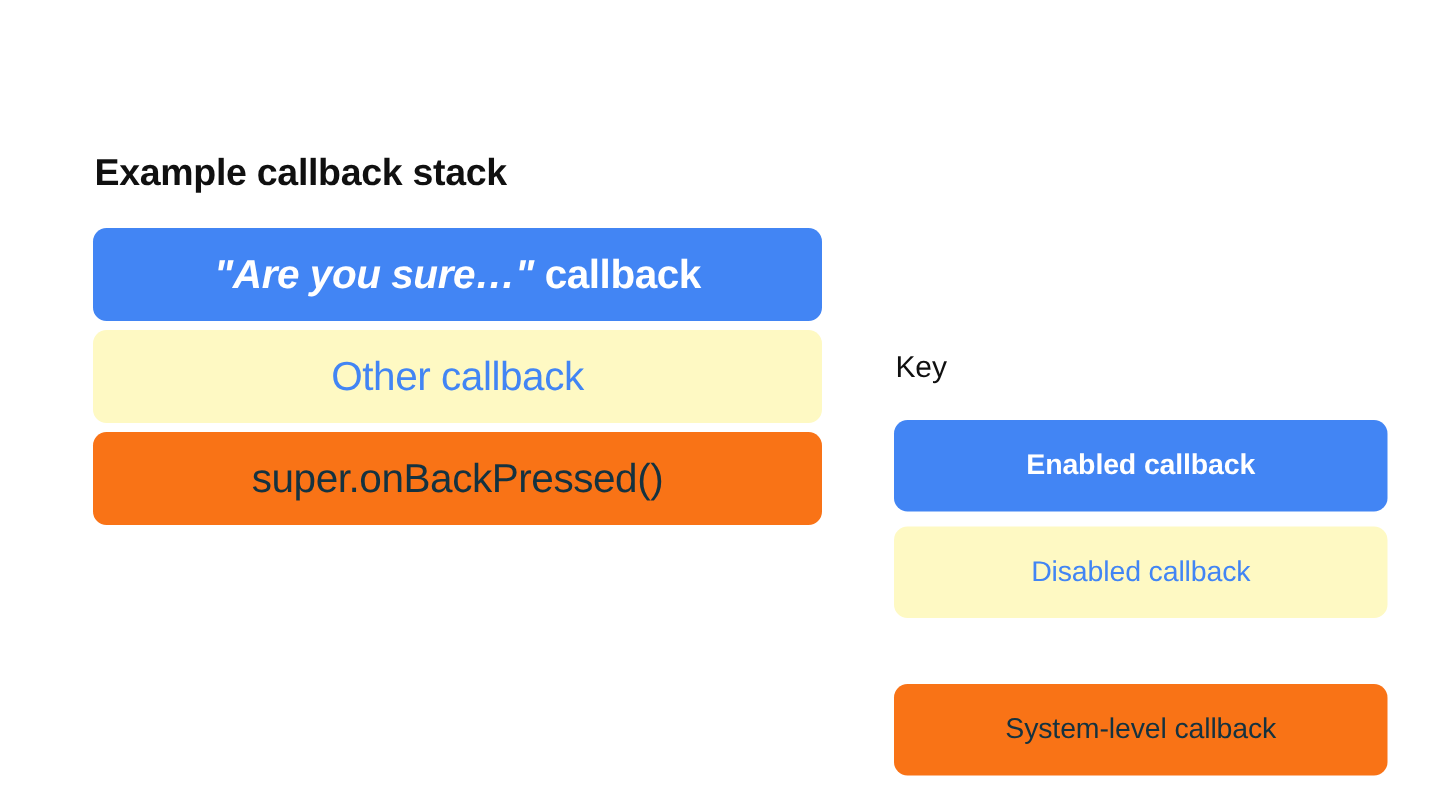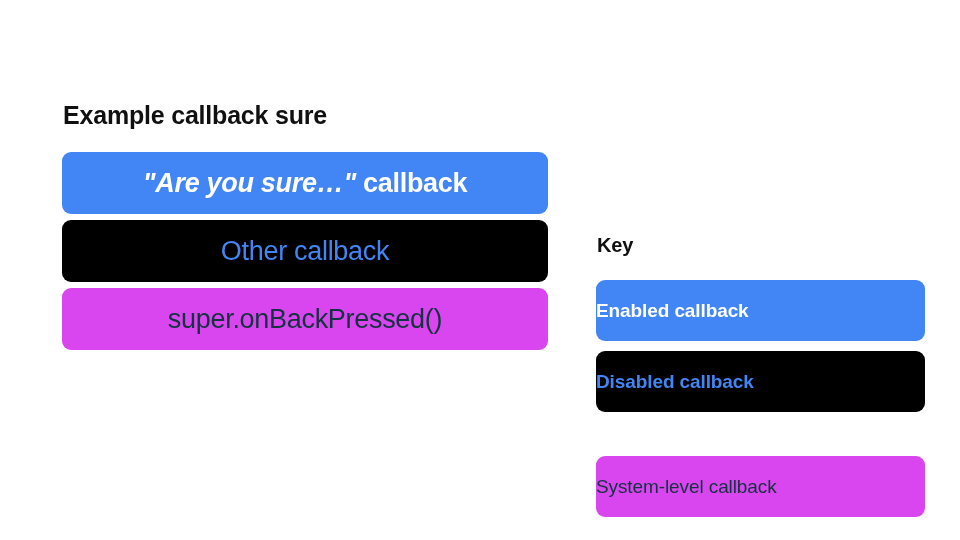--- a/index.html
+++ b/index.html
@@ -51,79 +51,79 @@
     font-size: 27px;
     line-height: 31px;
     letter-spacing: -0.3px;
     white-space: nowrap;
   }
 
   
   .state-enabled           { background: #4285F4; }
   .state-enabled .bar-label{ color: #FFFFFF; font-weight: 700; }
 
-  .state-disabled            { background: #000000; }
+  .state-disabled            { background: #fef9c3; }
   .state-disabled .bar-label { color: #4285F4; font-weight: 400; }
 
-  .state-system            { background: #d946ef; }
+  .state-system            { background: #f97316; }
   .state-system .bar-label { color: #143240; font-weight: 400; }
 
   .quoted {
     font-style: italic;
     font-weight: 700;
   }
 
   
   #key-section {
     position: absolute;
     left: 596px;
     top: 232px;
     width: 329px;
   }
 
   #key-title {
     font-size: 20px;
-    font-weight: 700;
+    font-weight: 400;
     color: #101010;
     letter-spacing: -0.1px;
     line-height: 26px;
     margin: 0 0 22px 1px;
     white-space: nowrap;
   }
 
   .key-bar {
     width: 329px;
     height: 61px;
     border-radius: 9px;
     margin-bottom: 10px;
     display: flex;
     align-items: center;
-    justify-content: flex-start;
+    justify-content: center;
     box-sizing: border-box;
     text-align: center;
   }
   .key-bar:last-child { margin-bottom: 0; margin-top: 44px; }
 
   .key-label {
     font-size: 19px;
     line-height: 24px;
     letter-spacing: -0.1px;
     white-space: nowrap;
   }
 
   .state-enabled .key-label  { color: #FFFFFF; font-weight: 700; }
-  .state-disabled .key-label { color: #4285F4; font-weight: 700; }
+  .state-disabled .key-label { color: #4285F4; font-weight: 400; }
   .state-system .key-label   { color: #143240; font-weight: 400; }
 </style>
 </head>
 <body>
 
 <section id="stack-section">
 
-  <h1 id="stack-title">Example callback sure</h1>
+  <h1 id="stack-title">Example callback stack</h1>
 
   <div class="bar state-enabled">
     <span class="bar-label"><span class="quoted">"Are you sure…"</span><span> callback</span></span>
   </div>
 
   <div class="bar state-disabled">
     <span class="bar-label">Other callback</span>
   </div>
 
 

